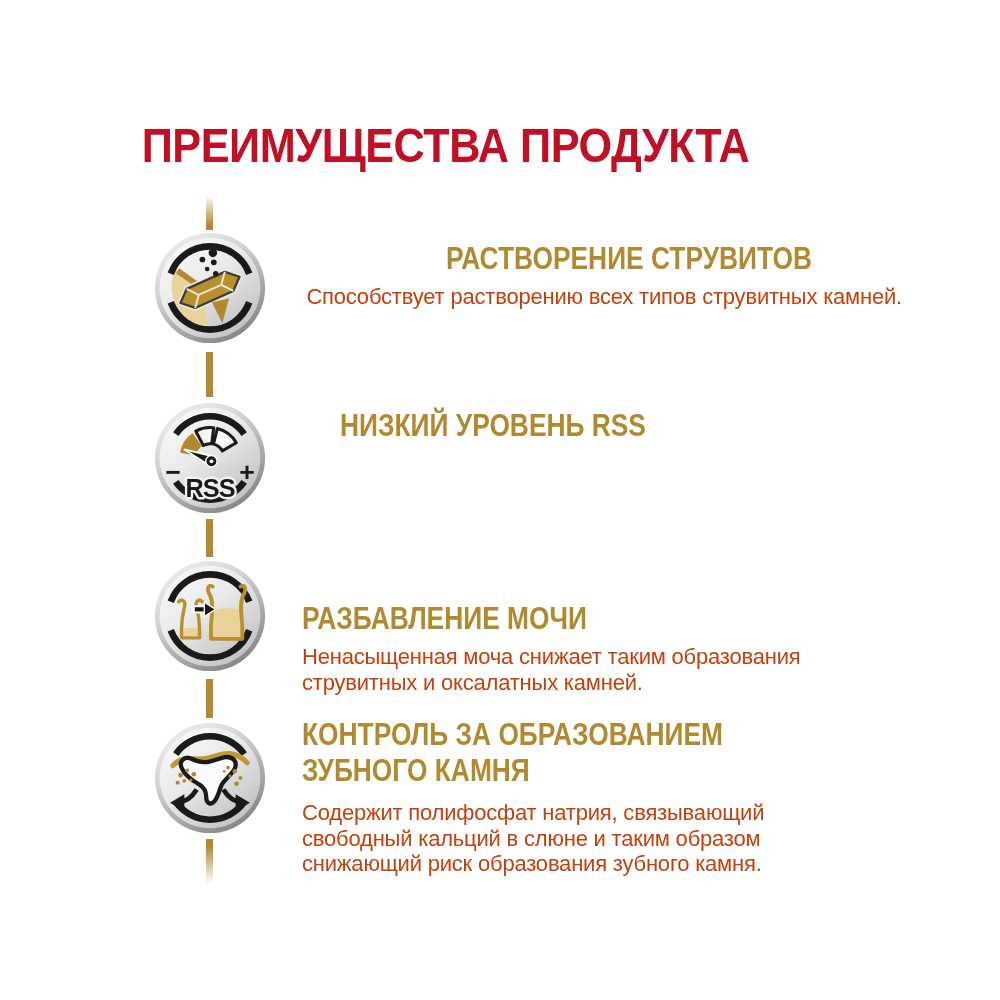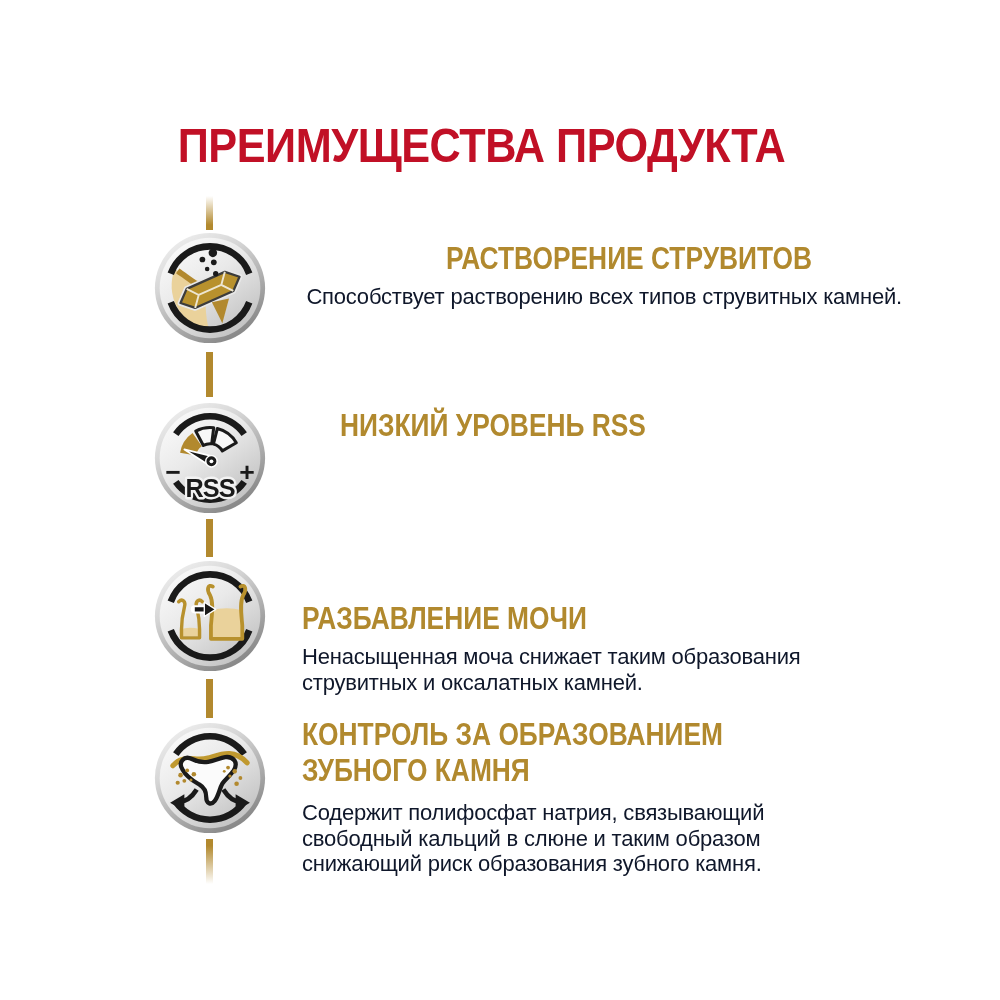--- a/index.html
+++ b/index.html
@@ -1,21 +1,21 @@
 <!DOCTYPE html>
 <html><head>
 <meta charset="utf-8">
 <style>
   html,body{margin:0;padding:0;background:#ffffff;}
   #page{
     position:relative;width:1000px;height:1000px;background:#ffffff;overflow:hidden;
     font-family:"Liberation Sans",sans-serif;
   }
   
-  #title-wrap{position:absolute;top:118px;left:0;width:892px;text-align:center;margin-left:36px;}
+  #title-wrap{position:absolute;top:118px;left:0;width:892px;text-align:center;}
   #title-wrap .title{
     display:inline-block;font-size:48px;font-weight:700;color:#C11026;
     letter-spacing:-0.5px;transform:scaleX(0.9);transform-origin:center top;white-space:nowrap;
   }
   
   .seg{position:absolute;left:206px;width:7px;background:#B2892E;}
   .seg.fade-top{background:linear-gradient(to bottom,rgba(178,137,46,0),#B2892E 85%);}
   .seg.fade-bottom{background:linear-gradient(to bottom,#B2892E 15%,rgba(178,137,46,0));}
   #seg-0{top:196px;height:34px;}
   #seg-1{top:352px;height:45px;}
@@ -32,21 +32,21 @@
   .section-text{position:absolute;left:302px;}
   #text-1{top:241px;text-align:right;}
   #text-2{top:408px;margin-left:38px;}
   #text-3{top:601px;}
   #text-4{top:717px;}
   .benefit-heading{
     margin:0;font-size:31px;line-height:36px;font-weight:700;color:#B1892E;
     transform:scaleX(0.85);transform-origin:left top;letter-spacing:0;
   }
   .benefit-body{
-    margin:7px 0 0 0;font-size:22px;line-height:25.5px;color:#0f172a;letter-spacing:-0.2px;
+    margin:7px 0 0 0;font-size:22px;line-height:25.5px;color:#c2410c;letter-spacing:-0.2px;
   }
   #text-1 .benefit-heading,#text-1 .benefit-body{width:600px;}
   #text-2 .benefit-heading{width:600px;} #text-2 .benefit-body{width:560px;}
   #text-3 .benefit-heading{width:600px;} #text-3 .benefit-body{width:575px;}
   #text-4 .benefit-heading{width:580px;} #text-4 .benefit-body{width:540px;margin-top:11px;}
   svg text{font-family:"Liberation Sans",sans-serif;}
 </style>
 </head>
 <body>
 

